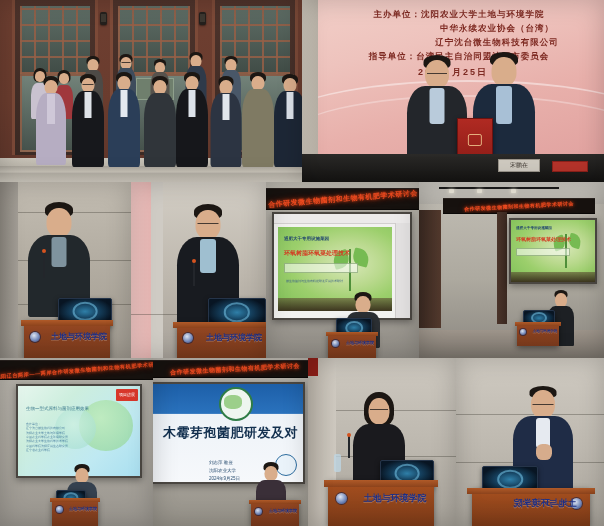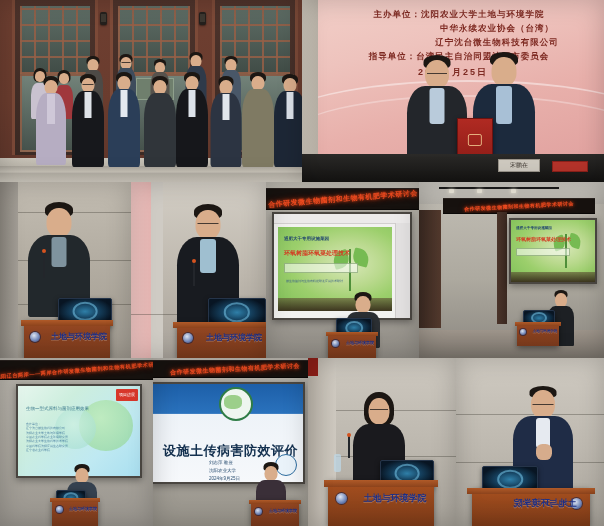--- a/index.html
+++ b/index.html
@@ -437,21 +437,21 @@
   <div class="photo" style="left:153px;top:358px;width:155px;height:168px;">
     <div class="scene">
       <div class="wall grey" style="background:linear-gradient(180deg,#bab6ae 0%,#a9a59d 60%,#969289 100%);"></div>
       <div class="banner tilt2" style="left:-6px;top:2px;width:176px;height:16px;">
         <span style="font-size:6px;">合作研发微生物菌剂和生物有机肥学术研讨会</span>
       </div>
       <div class="screen scr-blue" style="left:-2px;top:24px;width:150px;height:98px;">
         <div style="position:absolute;left:44%;top:3px;width:30px;height:30px;border-radius:50%;
                     border:2px solid #2f7d46;background:#eef6ef;"></div>
         <div style="position:absolute;left:47%;top:11px;width:18px;height:14px;border-radius:40%;background:#9ccf8a;"></div>
-        <div class="slide-title" style="left:10px;top:58px;font-size:13px;color:#13304f;font-weight:bold;letter-spacing:.5px;">设施土传病害防效评价</div>
+        <div class="slide-title" style="left:10px;top:40px;font-size:13px;color:#13304f;font-weight:bold;letter-spacing:.5px;">木霉芽孢菌肥研发及对</div>
         <div class="slide-sub" style="left:56px;top:76px;font-size:4.5px;color:#2b4f72;">刘志萍 教授</div>
         <div class="slide-sub" style="left:56px;top:84px;font-size:4.5px;color:#2b4f72;">沈阳农业大学</div>
         <div class="slide-sub" style="left:56px;top:92px;font-size:4.5px;color:#2b4f72;">2024年9月25日</div>
         <div style="position:absolute;right:6px;bottom:6px;width:20px;height:20px;border-radius:50%;
                     border:1px solid #2f6ea0;background:#eaf3fa;"></div>
       </div>
       <div class="person" style="left:104px;top:104px;width:28px;height:52px;">
         <div class="hair" style="top:0;width:15px;height:9px;"></div>
         <div class="head" style="top:4px;width:13px;height:15px;"></div>
         <div class="body" style="top:18px;width:30px;height:38px;background:#3a2f38;border-radius:30% 30% 4% 4%;"></div>

